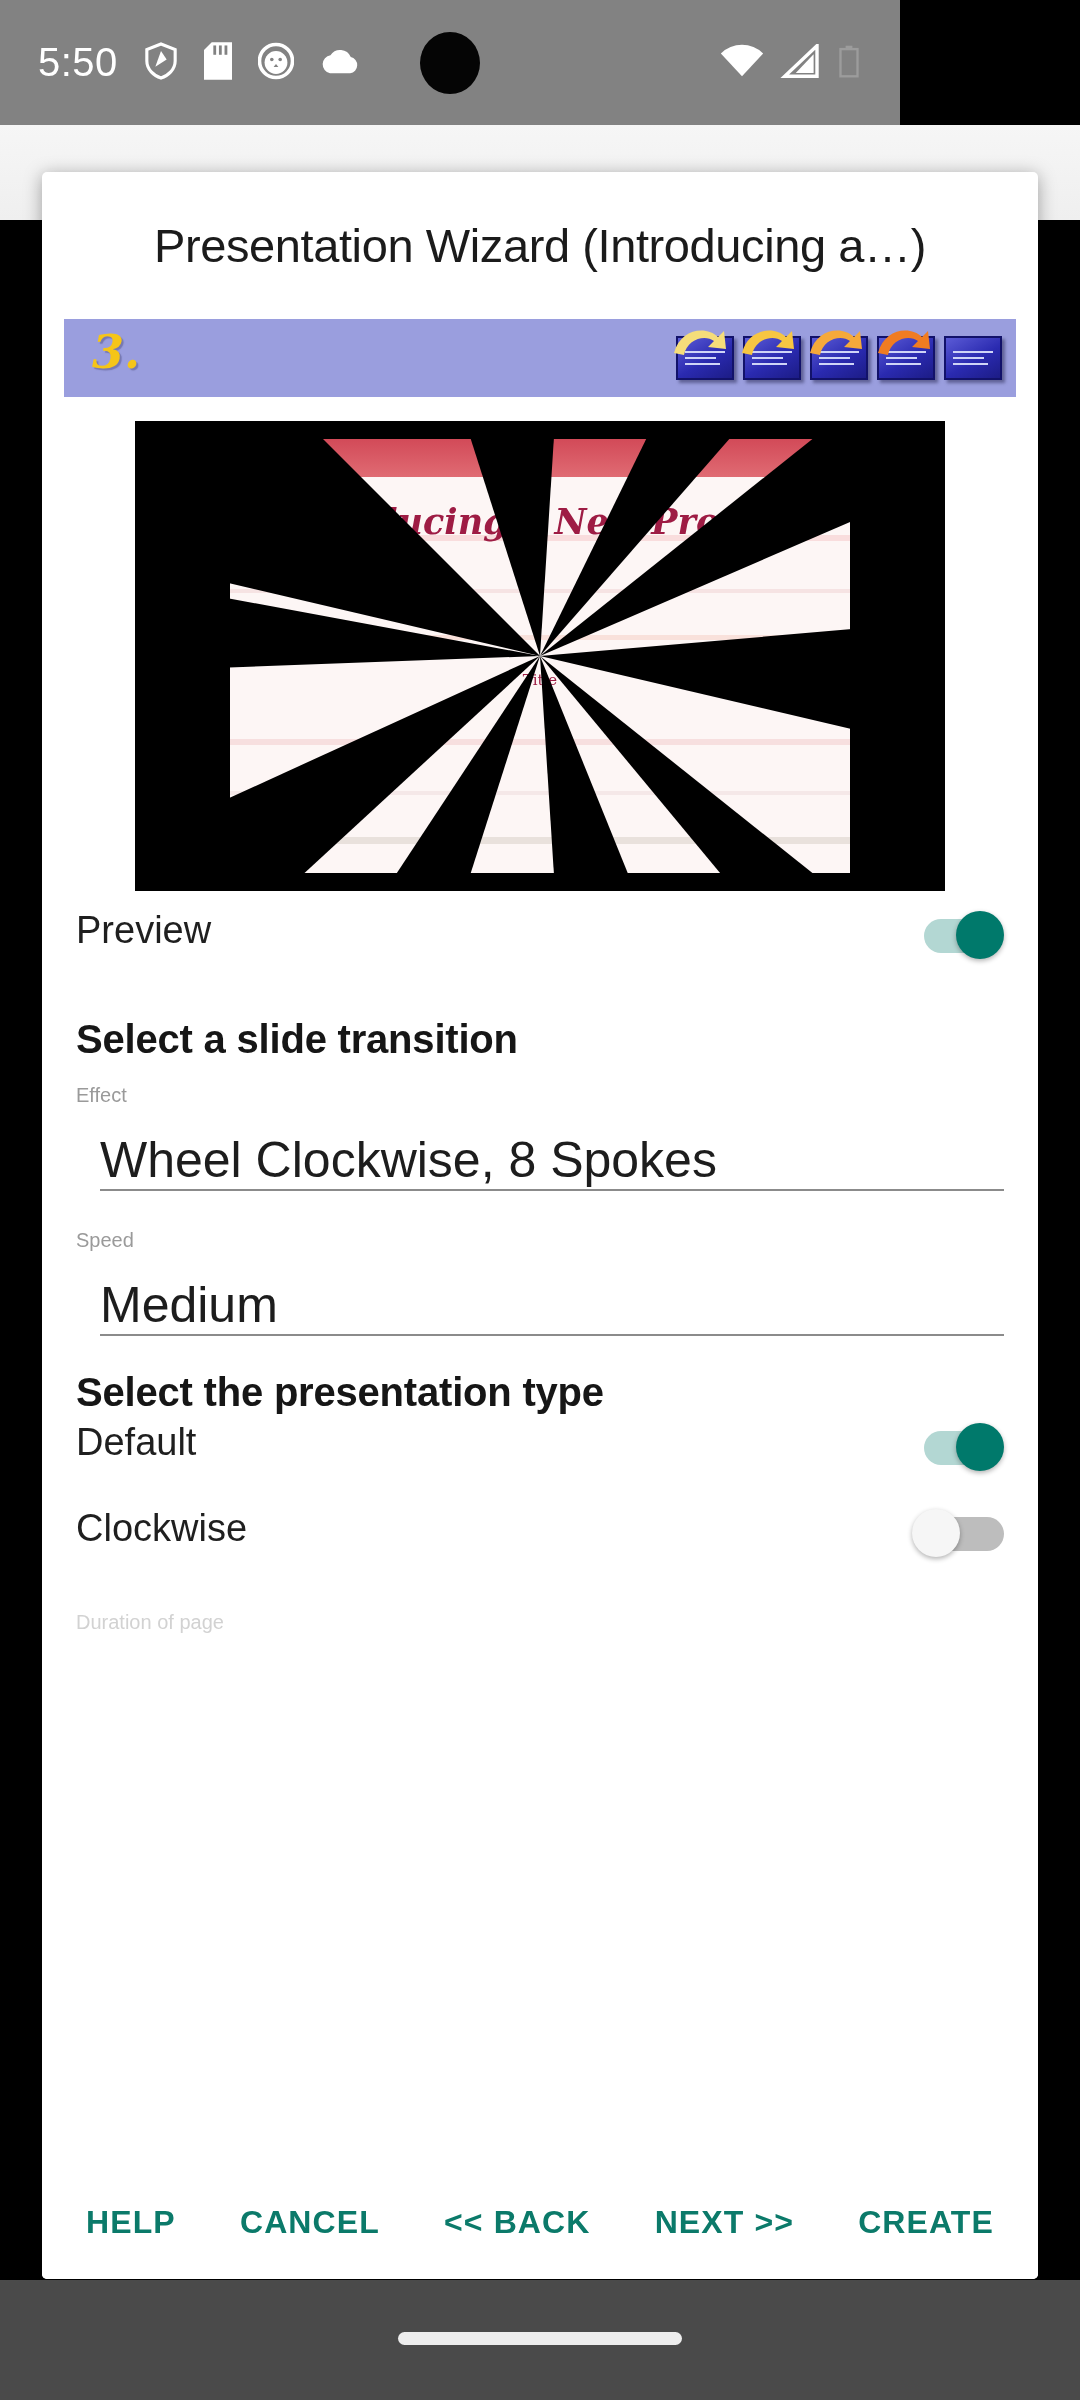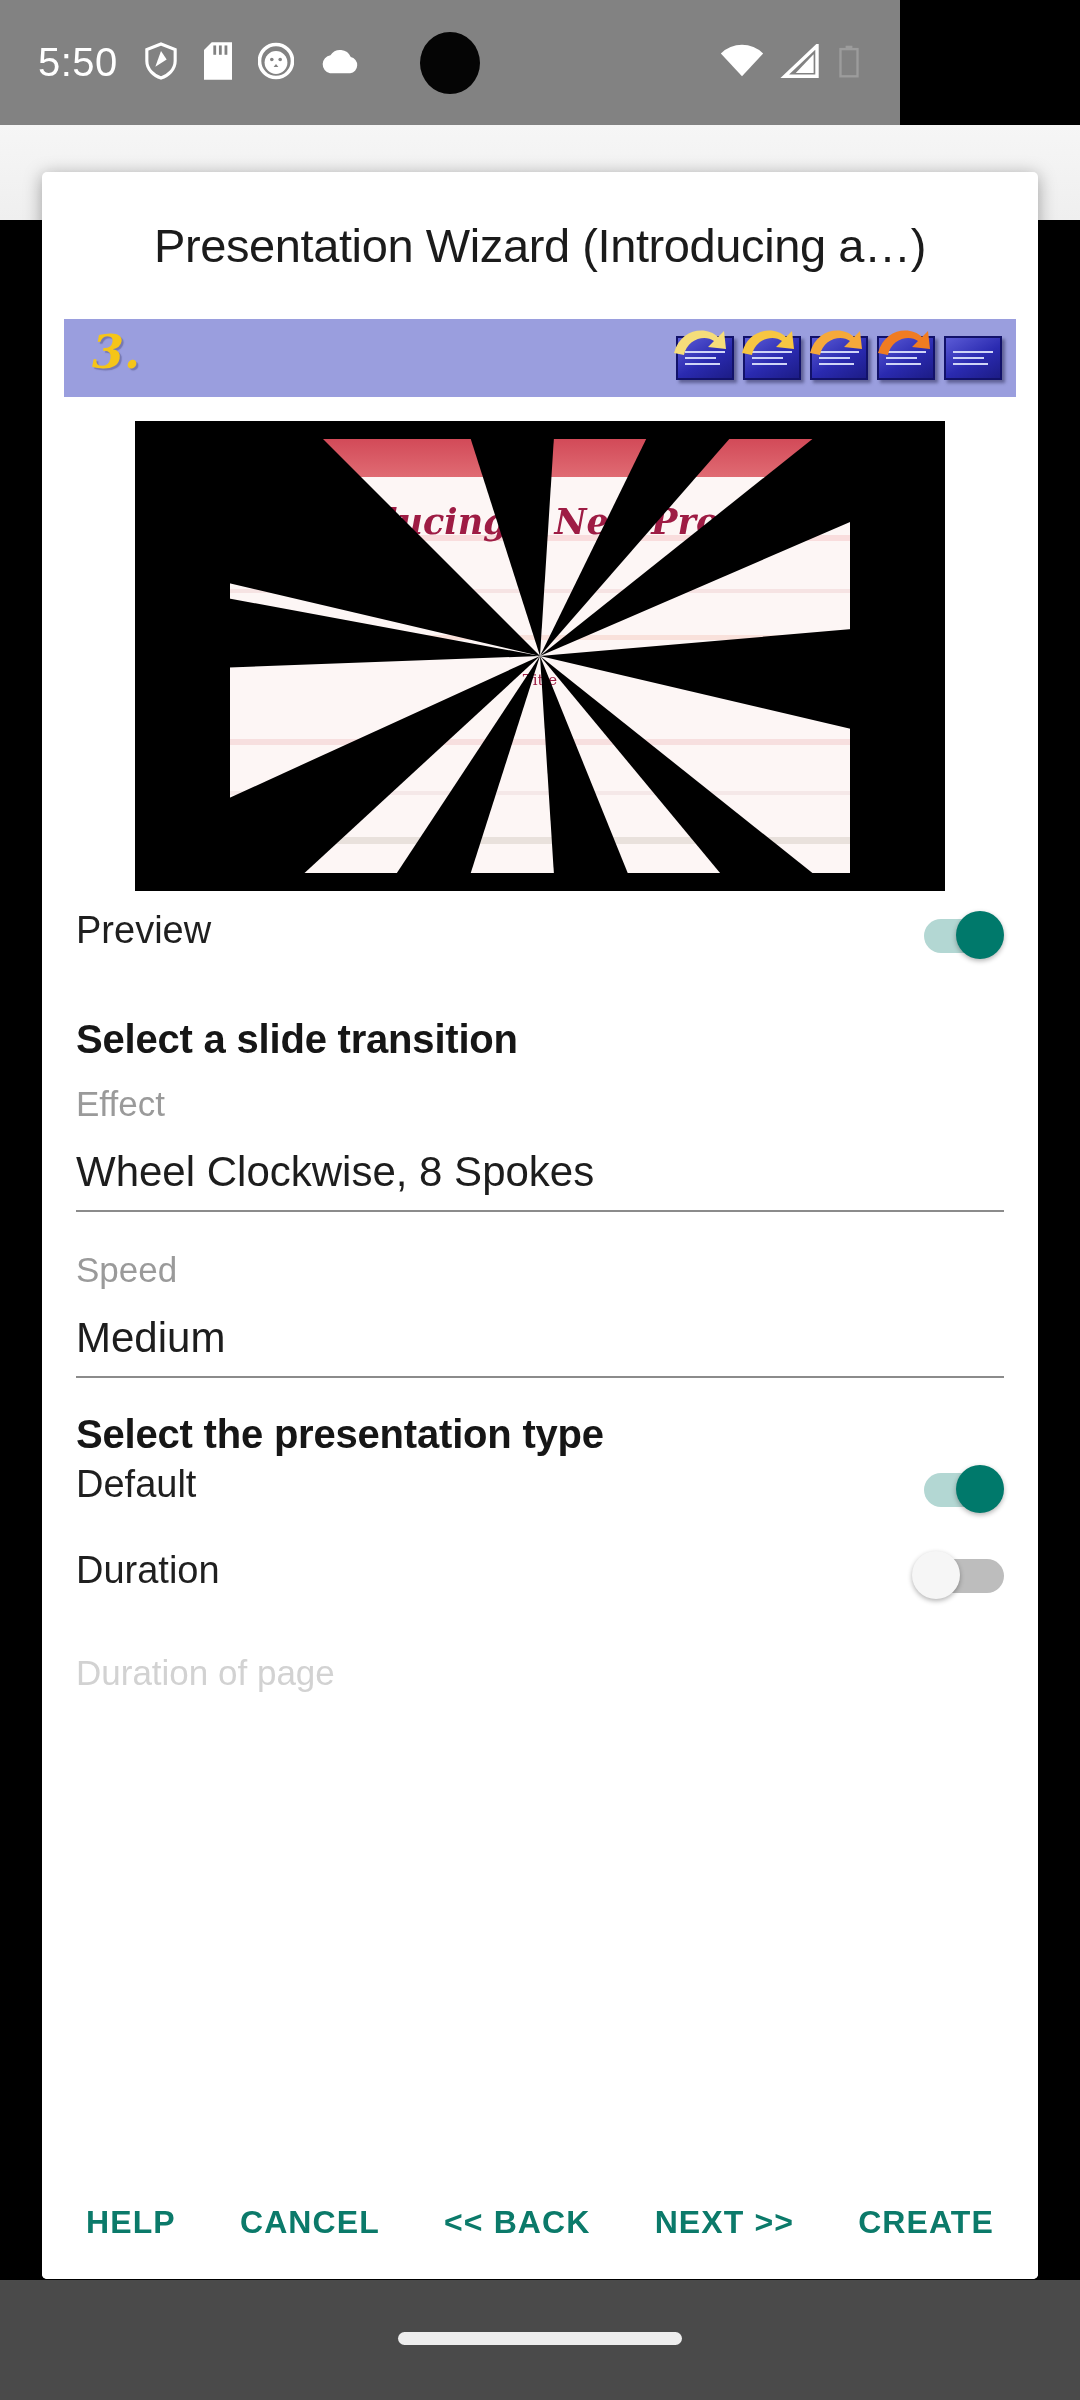--- a/index.html
+++ b/index.html
@@ -149,27 +149,27 @@
   .section-head{
     padding:22px 34px 6px 34px;
     font-size:40px;font-weight:bold;color:#161616;
     letter-spacing:-.2px;
   }
 
   .field{
     padding:0 34px;box-sizing:border-box;margin-top:16px;
   }
   .field-label{
-    font-size:35px;color:#9a9a9a;margin-bottom:24px;
+    font-size:20px;color:#9a9a9a;margin-bottom:24px;
   }
   .field-label.faint{color:#d2d2d2;}
   .field-value{
-    font-size:42px;color:#1d1d1d;
-    padding-bottom:14px;
+    font-size:50px;color:#1d1d1d;
     border-bottom:2px solid #8b8b8b;
+    margin-left:24px;
   }
   .field-value.disabled{color:#d2d2d2;border-bottom:2px solid #d8d8d8;}
   .field-value.noline{border-bottom:none;}
 
   
   .switch{position:relative;width:92px;height:52px;flex:0 0 auto;}
   .switch .track{
     position:absolute;right:6px;top:10px;
     width:74px;height:34px;border-radius:17px;
   }
@@ -406,21 +406,21 @@
 
       <div class="row">
         <span class="row-label">Default</span>
         <span class="switch on">
           <span class="track"></span>
           <span class="thumb"></span>
         </span>
       </div>
 
       <div class="row">
-        <span class="row-label">Duration</span>
+        <span class="row-label">Clockwise</span>
         <span class="switch off">
           <span class="track"></span>
           <span class="thumb"></span>
         </span>
       </div>
 
       <div class="field" style="margin-top:18px;">
         <div class="field-label faint">Duration of page</div>
       </div>
 

